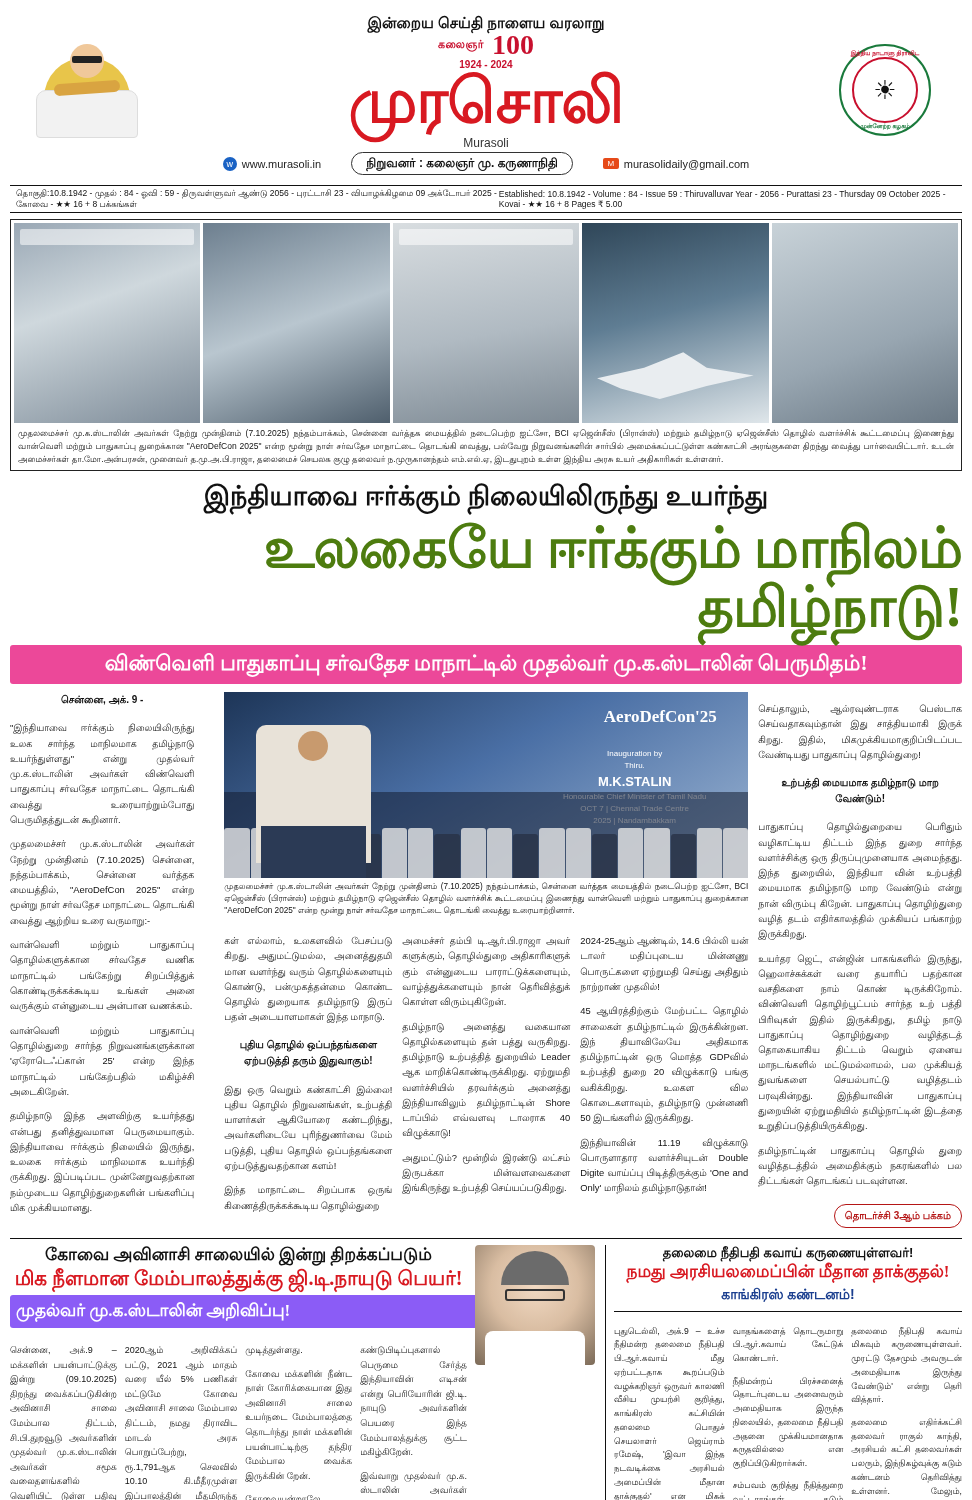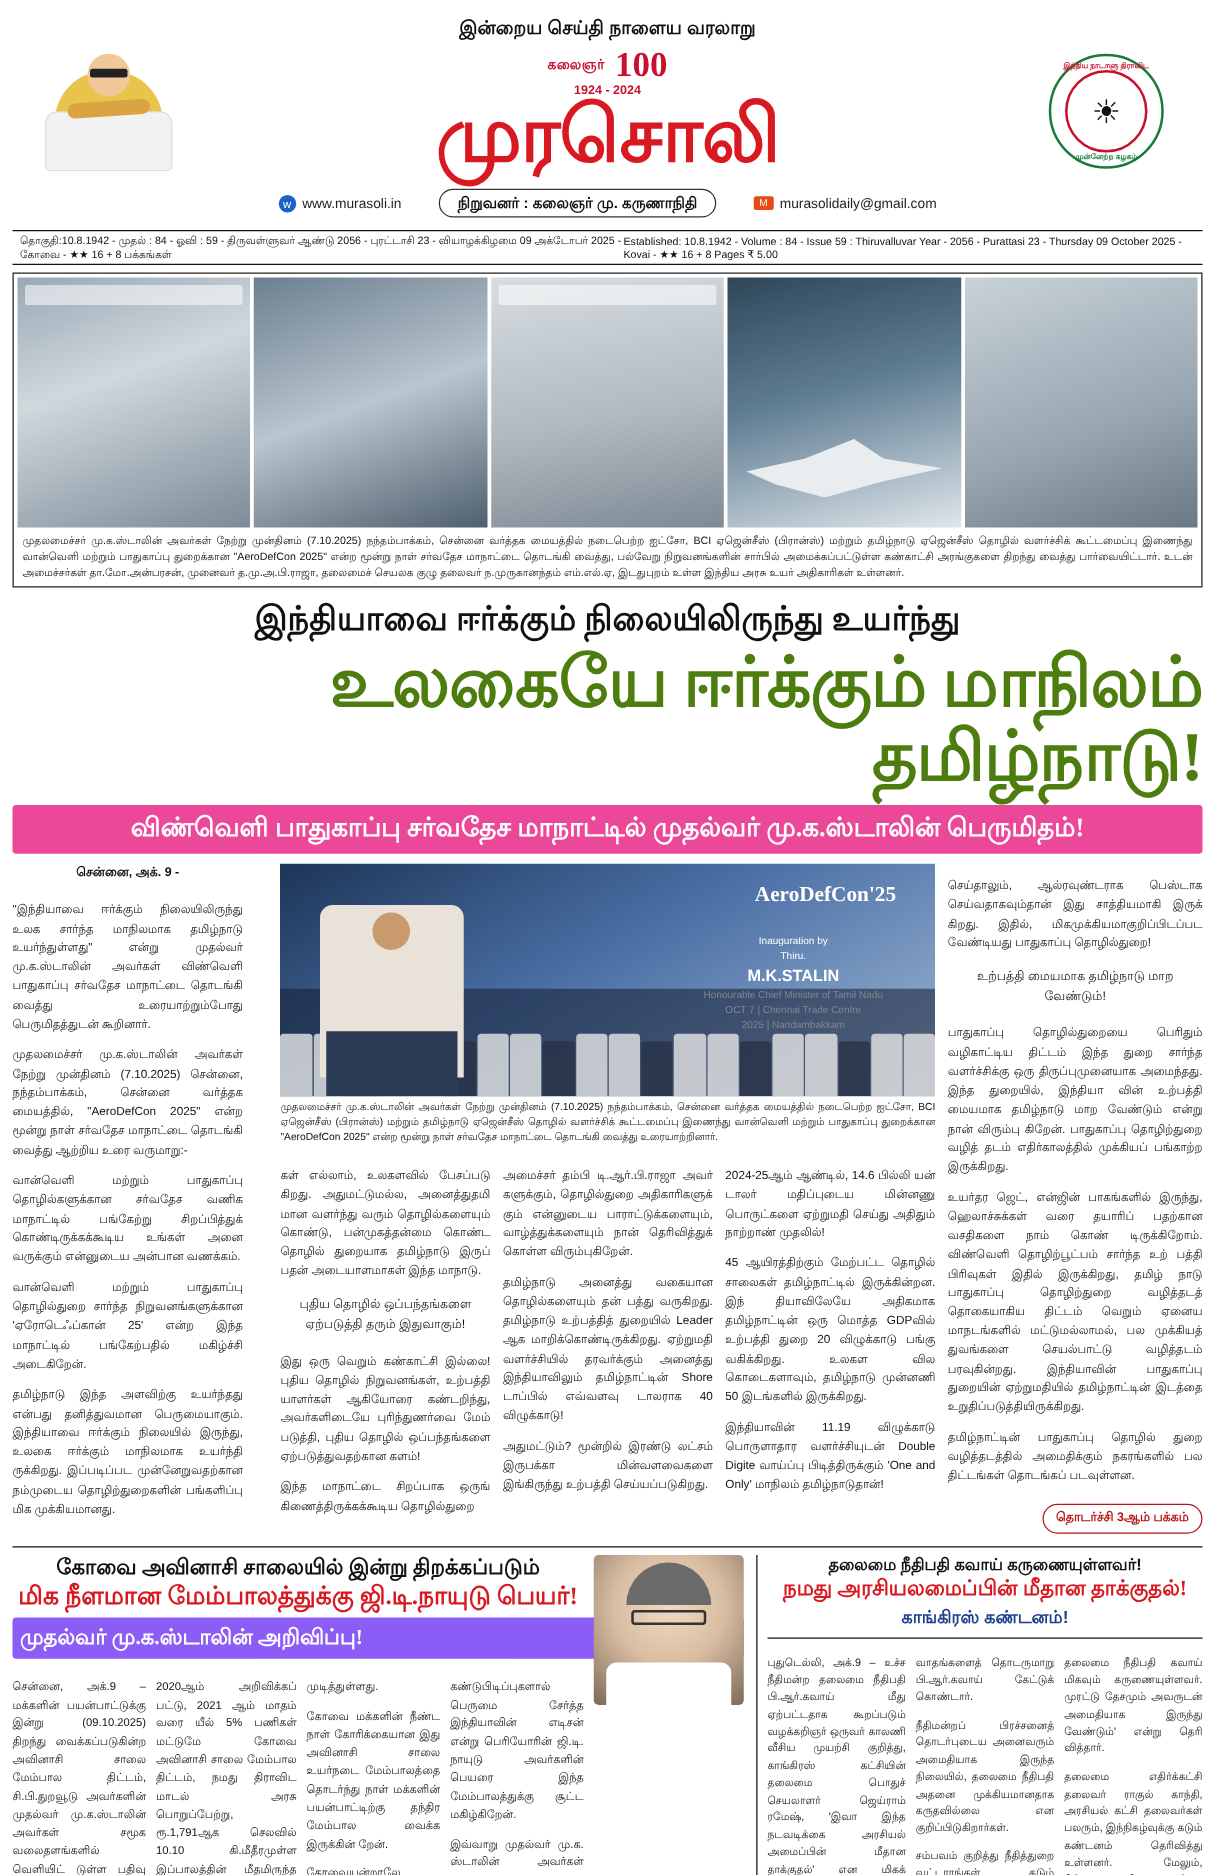--- a/index.html
+++ b/index.html
@@ -134,21 +134,21 @@
   .colM-img .speaker .h { width:30px;height:30px;border-radius:50%;background:#c89a6e; margin:6px auto 0; }
   .colM-img .podium { position:absolute; left:7%; bottom:0; width:20%; height:28%; background:#2b3a55; }
   .colM-img .aerotxt { position:absolute; right:6%; top:6%; color:#fff; font-size:17px; font-weight:bold; font-family:"Liberation Serif",serif; }
   .colM-img .inaug { position:absolute; right:8%; top:30%; color:#fff; font-size:8px; text-align:center; line-height:1.5; }
   .colM-img .rowseats { position:absolute; left:0; right:0; bottom:0; height:38%; display:flex; gap:1px; align-items:flex-end; }
   .colM-img .rowseats i { flex:1; height:70%; background:rgba(230,230,230,.8); border-radius:3px 3px 0 0; }
   .colM-img .rowseats i:nth-child(3n) { background:rgba(40,50,70,.8); height:62%; }
   .img-cap { font-size:8.2px; line-height:1.5; text-align:justify; padding:3px 0 6px; }
   .two-sub { display:flex; gap:10px; }
   .two-sub > div { flex:1; }
-  .subhead { font-weight:normal; text-align:center; font-size:10px; padding:3px 0; }
+  .subhead { font-weight:bold; text-align:center; font-size:10px; padding:3px 0; }
   .contlink {
     border:1px solid #b51616; color:#b51616; font-weight:bold; font-size:10px;
     border-radius:14px; padding:3px 10px; display:inline-block; margin-top:6px;
   }
   .contwrap { text-align:right; }
 
   
   .bottom { display:flex; gap:10px; margin-top:10px; border-top:1px solid #111; padding-top:6px; }
   .bl { width: 590px; }
   .br { width: 360px; border-left:1px solid #111; padding-left:8px; }
@@ -189,20 +189,21 @@
         <div class="glasses"></div>
       </div>
     </div>
     <div class="mast-center">
       <div class="logo100">
         <div class="kalaignar-word">கலைஞர்</div>
         <div class="hundred">100</div>
       </div>
       <div class="years">1924 - 2024</div>
       <div class="title-main">முரசொலி</div>
+      <div class="title-roman">Murasoli</div>
     </div>
     <div class="mast-right">
       <div class="emblem">
         <div class="arc-top">இந்திய நாடாளு திராவிட</div>
         <div class="inner">☀</div>
         <div class="arc-bottom">முன்னேற்ற கழகம்</div>
       </div>
     </div>
   </div>
 

